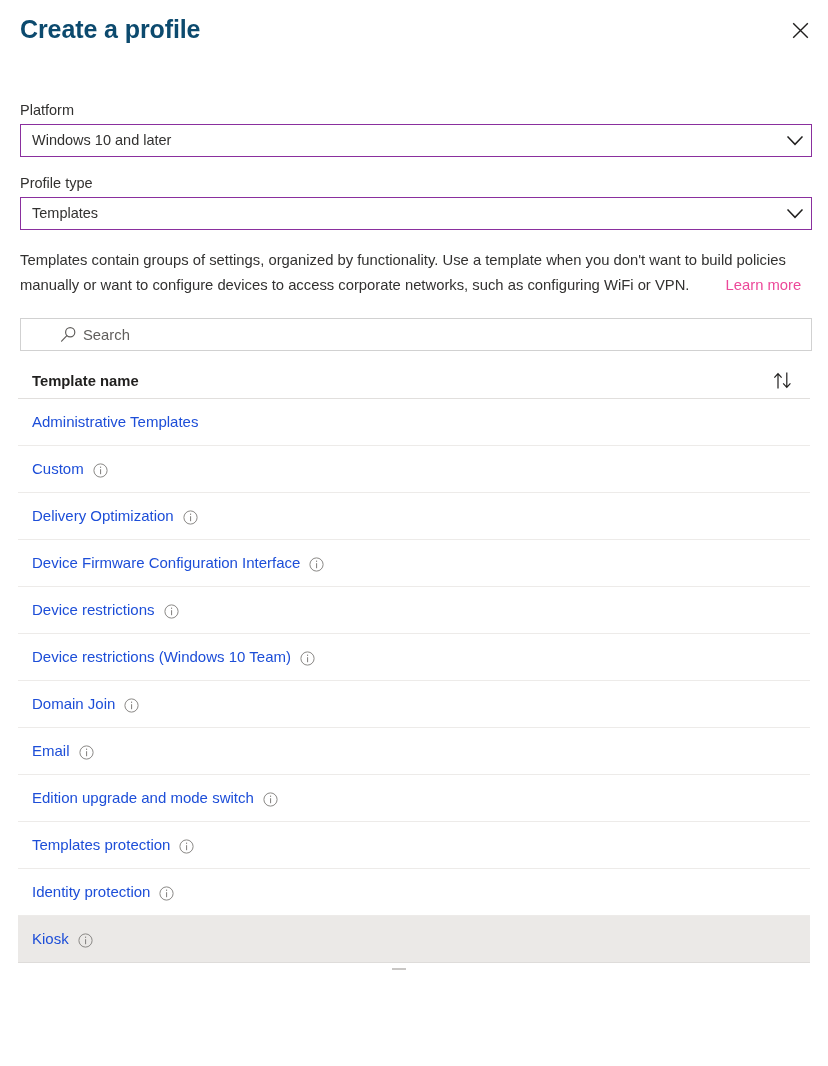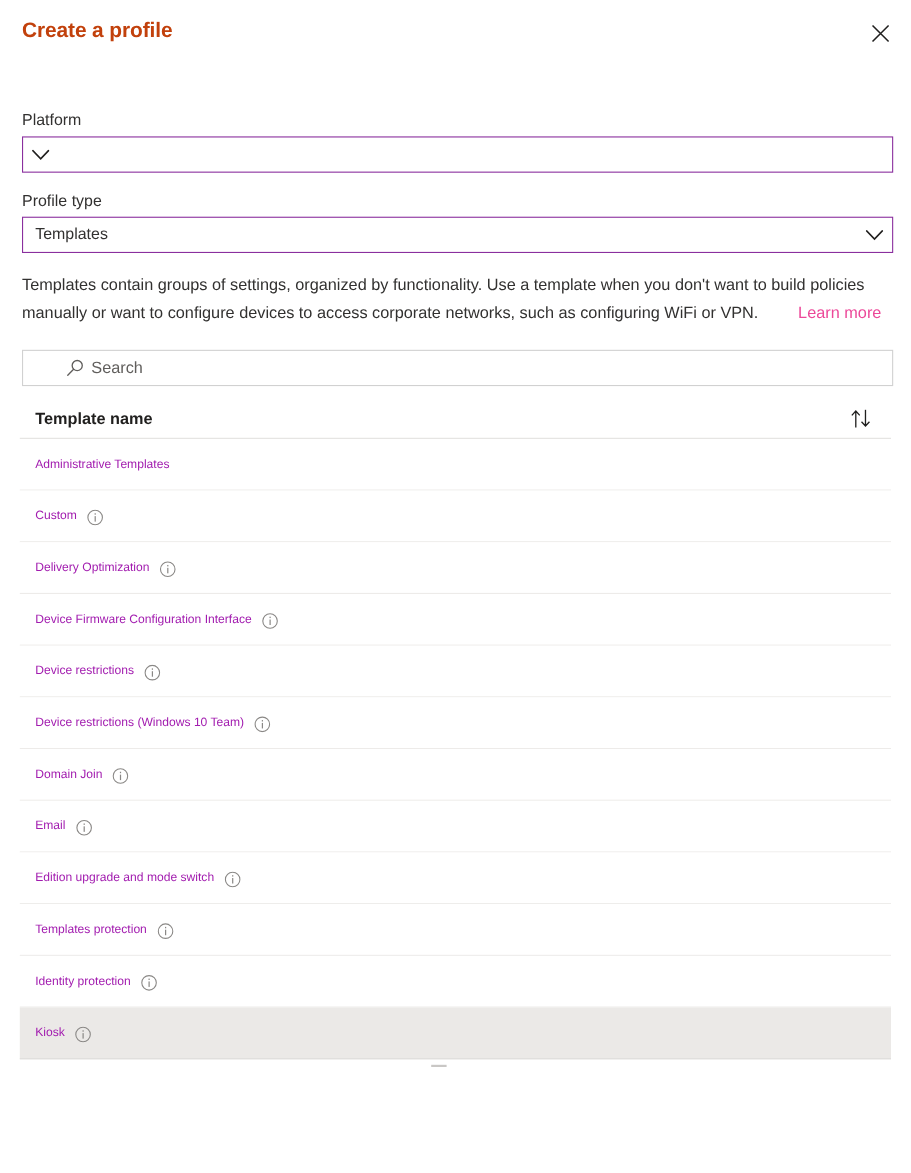--- a/index.html
+++ b/index.html
@@ -20,23 +20,23 @@
     overflow: hidden;
   }
 
   
   .header {
     position: relative;
     padding: 12px 20px 0 20px;
     height: 72px;
   }
   .title {
-    font-size: 19px;
+    font-size: 25px;
     font-weight: 600;
-    color: #c2410c;
+    color: #0c4a6e;
     letter-spacing: -0.1px;
     line-height: 34px;
     margin: 0;
     display: inline-block;
   }
   .close-btn {
     position: absolute;
     top: 14px;
     right: 12px;
     width: 32px;
@@ -166,22 +166,22 @@
     display: flex;
     align-items: center;
     height: 47px;
     padding: 0 14px;
     border-bottom: 1px solid #edebe9;
     cursor: pointer;
     background: #ffffff;
   }
   .row.selected { background: #ebe9e7; border-bottom-color: #dedcda; }
   .row-label {
-    font-size: 11px;
-    color: #a21caf;
+    font-size: 15px;
+    color: #1d4ed8;
     line-height: 20px;
   }
   .info-icon {
     margin-left: 9px;
     display: inline-flex;
     align-items: center;
     justify-content: center;
     cursor: pointer;
     position: relative;
     top: 1px;
@@ -213,20 +213,21 @@
     <button class="close-btn" aria-label="Close">
       <svg width="17" height="17" viewBox="0 0 17 17" fill="none">
         <path d="M1.2 1.2 L15.8 15.8 M15.8 1.2 L1.2 15.8" stroke="#201f1e" stroke-width="1.4"></path>
       </svg>
     </button>
   </div>
 
   <div class="form">
     <div class="field-label">Platform</div>
     <div class="dropdown">
+      <span class="dropdown-value">Windows 10 and later</span>
       <span class="chev">
         <svg width="16" height="10" viewBox="0 0 16 10" fill="none">
           <path d="M1 1 L8 8.3 L15 1" stroke="#201f1e" stroke-width="1.5" stroke-linecap="square"></path>
         </svg>
       </span>
     </div>
 
     <div class="field-label second">Profile type</div>
     <div class="dropdown">
       <span class="dropdown-value">Templates</span>

